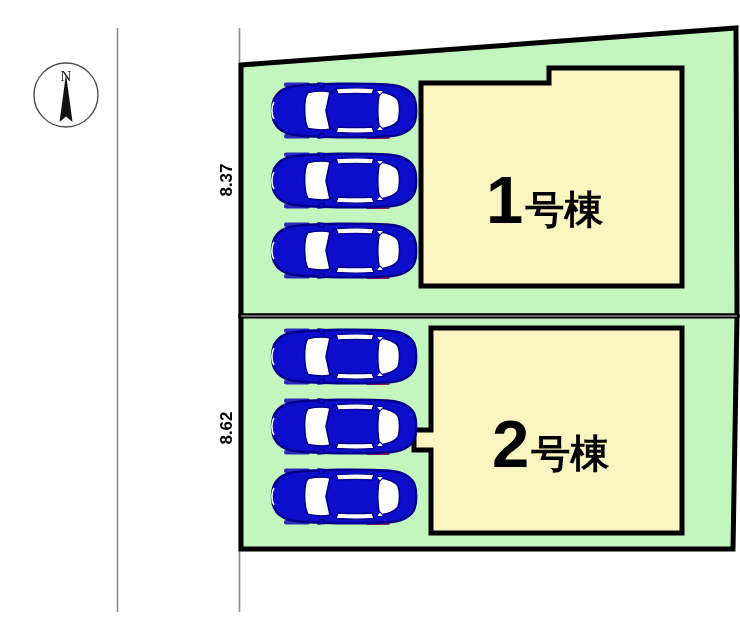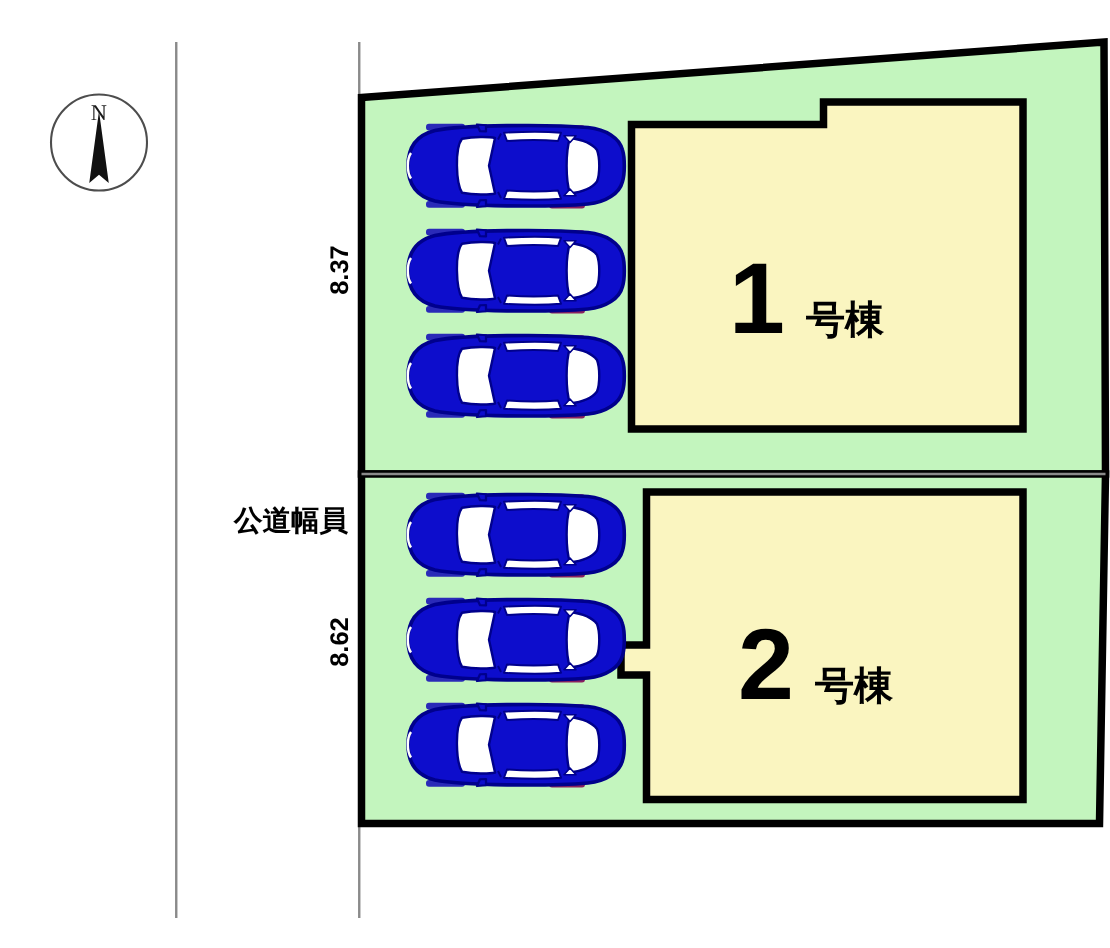--- a/index.html
+++ b/index.html
@@ -53,23 +53,23 @@
     align-items: baseline;
     color: #000000;
     font-weight: bold;
   }
   .bldg-num {
     font-size: 67px;
     line-height: 1;
     letter-spacing: -1px;
   }
   .bldg-suffix {
-    font-size: 26px;
+    font-size: 39px;
     line-height: 1;
-    margin-left: 15px;
+    margin-left: 3px;
   }
   #bldg-label-1 { left: 486px; top: 166px; }
   #bldg-label-2 { left: 492px; top: 410px; }
   #north-label {
     position: absolute;
     left: 45px;
     top: 68px;
     width: 42px;
     text-align: center;
     font-size: 15px;
@@ -173,21 +173,20 @@
 
     <g>
       <circle cx="66" cy="95" r="32" fill="#ffffff" stroke="#4d4d4d" stroke-width="1.4"></circle>
       <path d="M 66 74 L 72.5 122 L 66 116.5 L 59.5 122 Z" fill="#111111"></path>
     </g>
   </svg>
 
   <div id="north-label" class="lbl">N</div>
 
   <div id="road-label" class="lbl">
-    <div>公道幅員</div>
   </div>
 
   <div id="dim-upper" class="lbl dim-label">8.37</div>
 
   <div id="dim-lower" class="lbl dim-label">8.62</div>
 
   <div id="bldg-label-1" class="bldg-label">
     <span class="bldg-num">1</span>
     <span class="bldg-suffix">号棟</span>
   </div>

